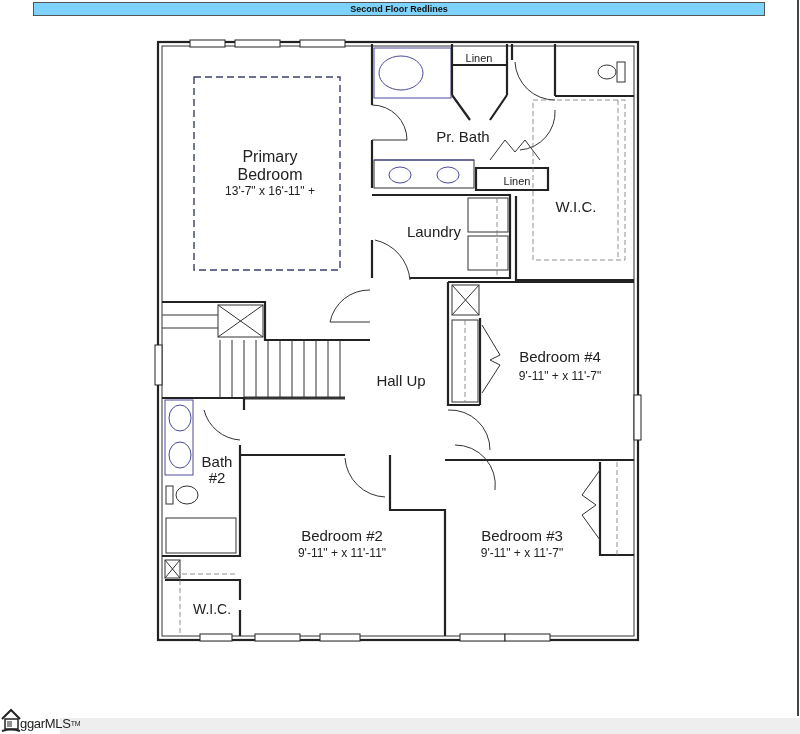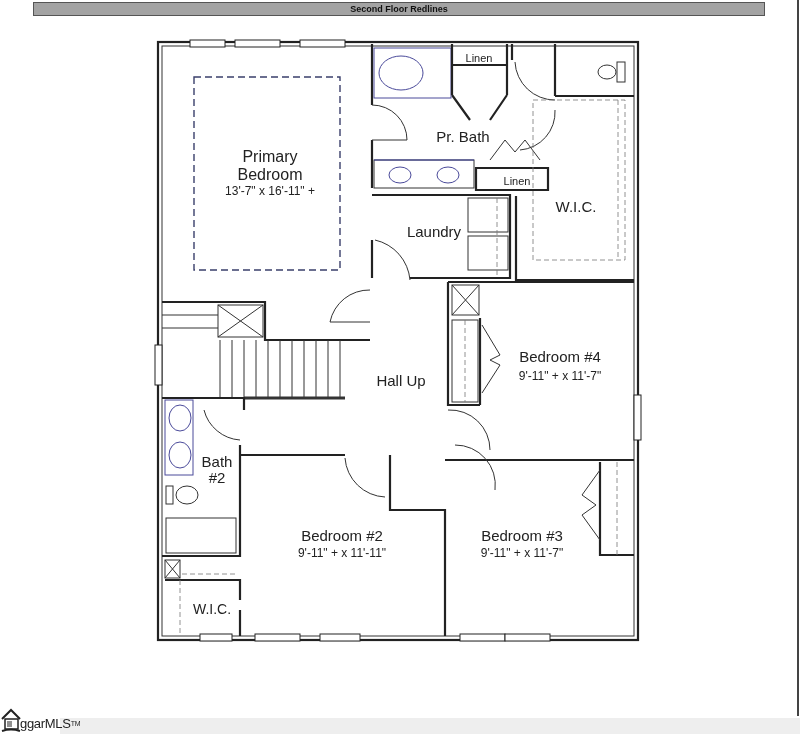--- a/index.html
+++ b/index.html
@@ -1,19 +1,19 @@
 <!DOCTYPE html>
 <html><head>
 <meta charset="utf-8">
 <style>
   html, body { margin:0; padding:0; }
   body { width:800px; height:734px; background:#ffffff; position:relative; overflow:hidden;
          font-family:"Liberation Sans", sans-serif; }
   .title-bar { position:absolute; left:33px; top:2px; width:732px; height:14px;
-               background:#a3a3a3; border:1px solid #555; box-sizing:border-box;
+               background:#7dd3fc; border:1px solid #555; box-sizing:border-box;
                font-size:9px; font-weight:bold; text-align:center; line-height:12px; color:#111; }
   .right-rule { position:absolute; left:797px; top:0; width:2px; height:716px; background:#444; }
   .footer-bar { position:absolute; left:60px; top:718px; width:740px; height:16px; background:#eeeeee; }
   .logo { position:absolute; left:0; top:703px; height:30px; display:flex; align-items:flex-end; }
   .logo-text { font-size:13px; color:#222; letter-spacing:-0.3px; margin-left:-2px; line-height:18px; }
   .logo-tm { font-size:7px; vertical-align:top; }
   svg.plan { position:absolute; left:0; top:0; }
   .wall { fill:none; stroke:#222; stroke-width:2.2; }
   .thin { fill:none; stroke:#333; stroke-width:1; }
   .dash { fill:none; stroke:#3a3f6b; stroke-width:1.4; stroke-dasharray:7 4; }

